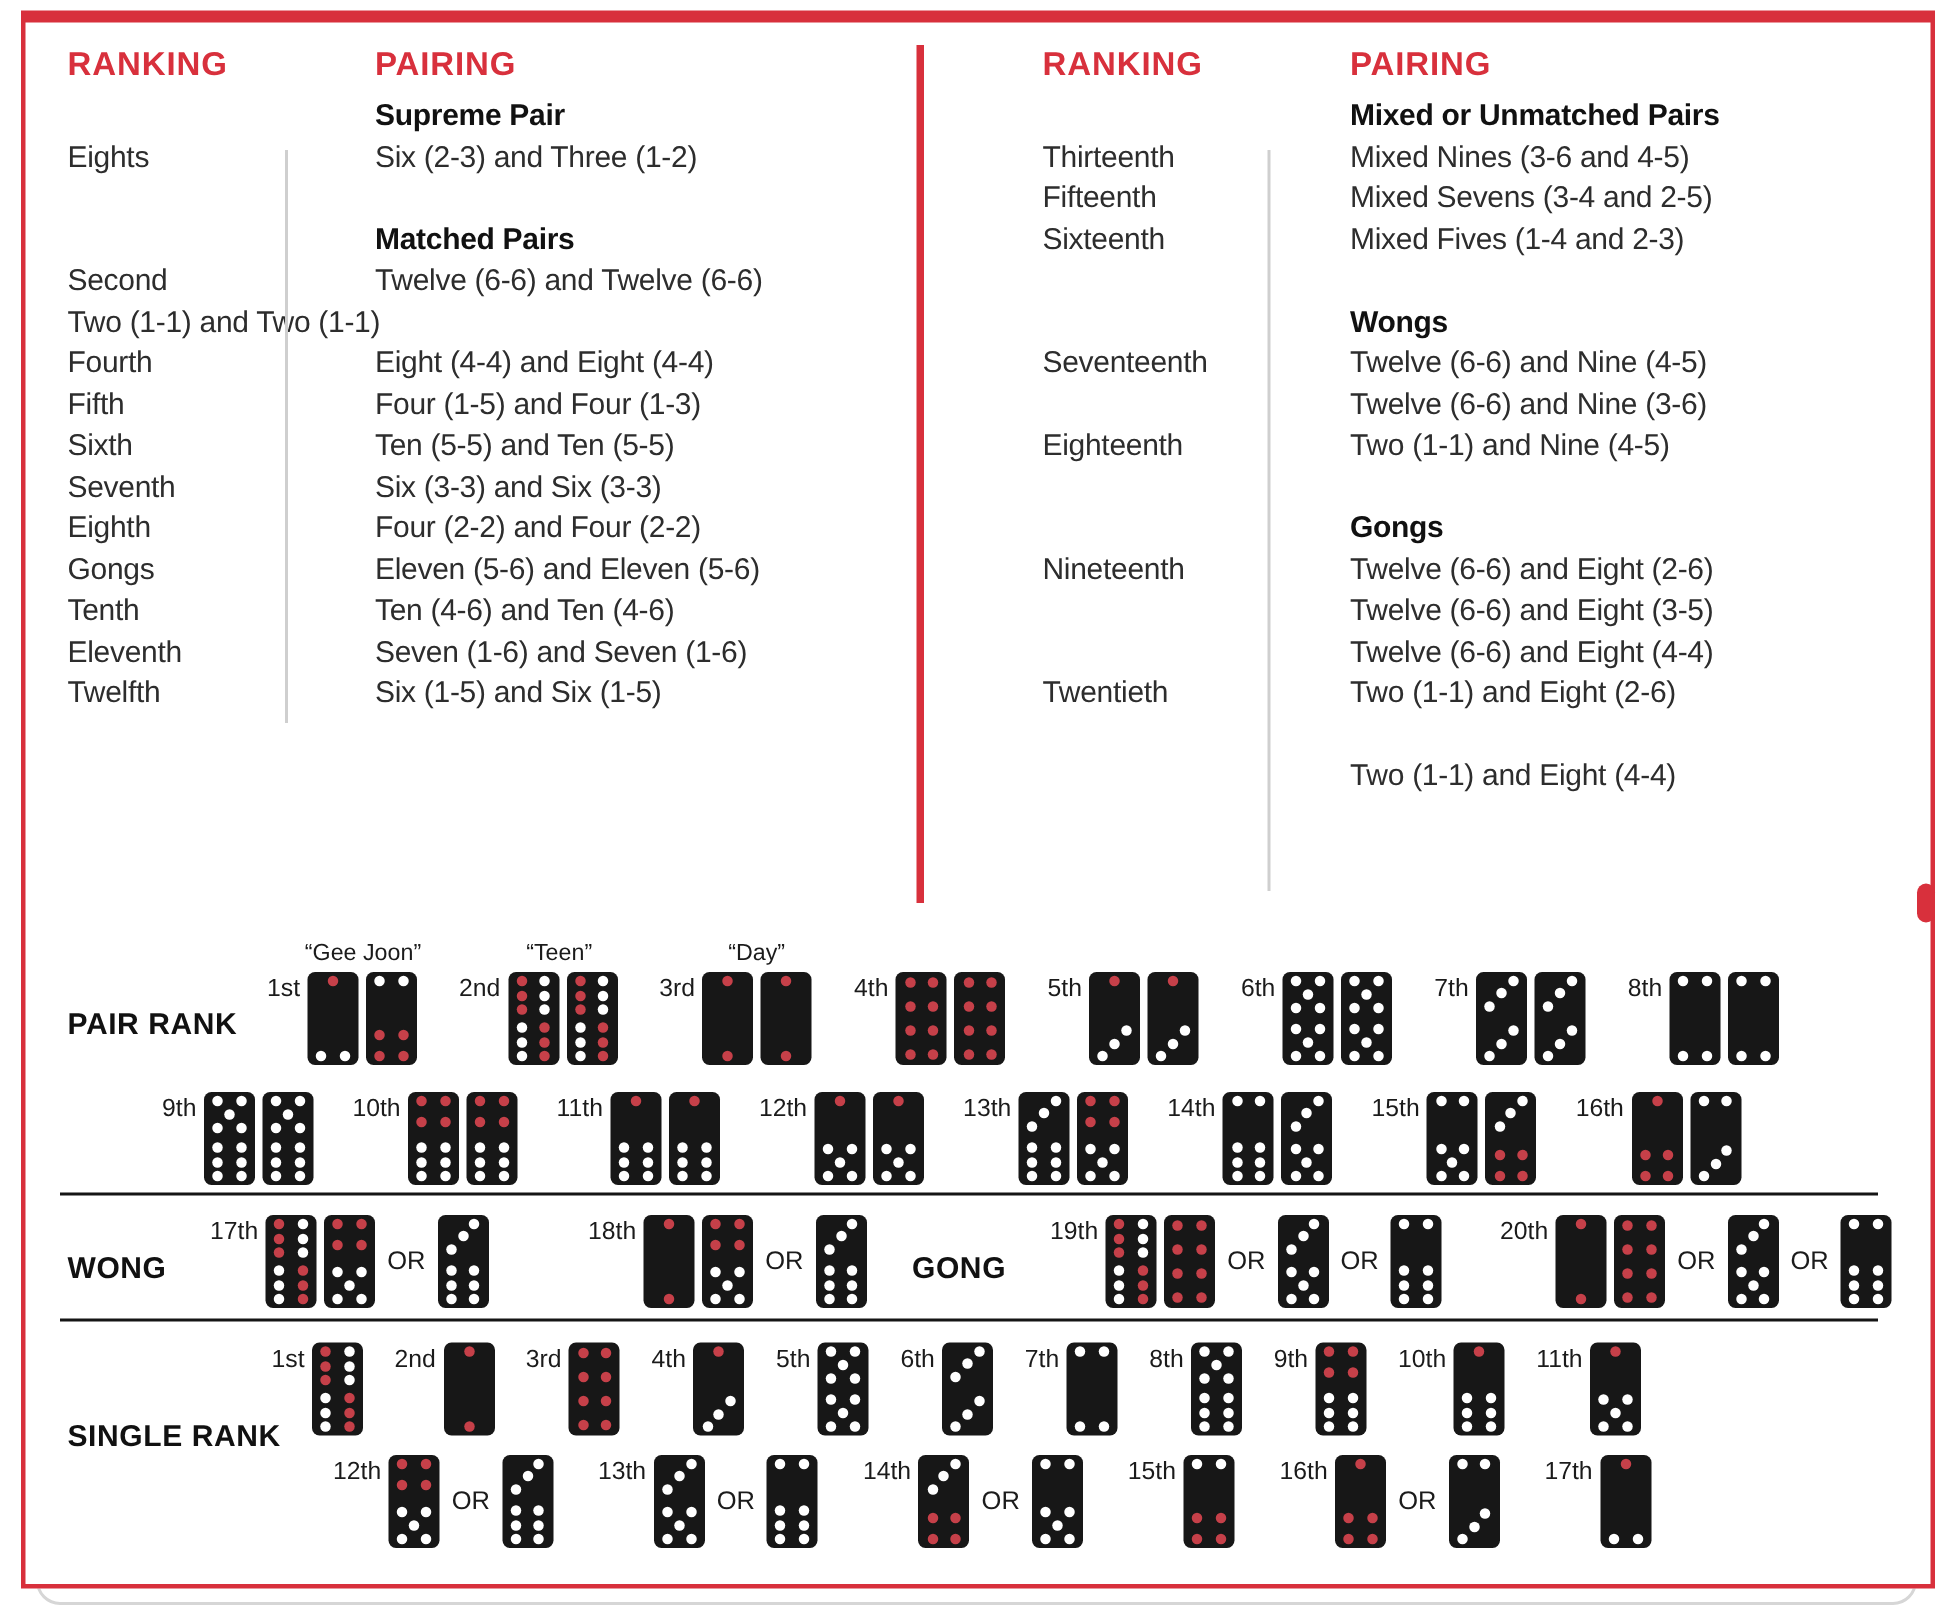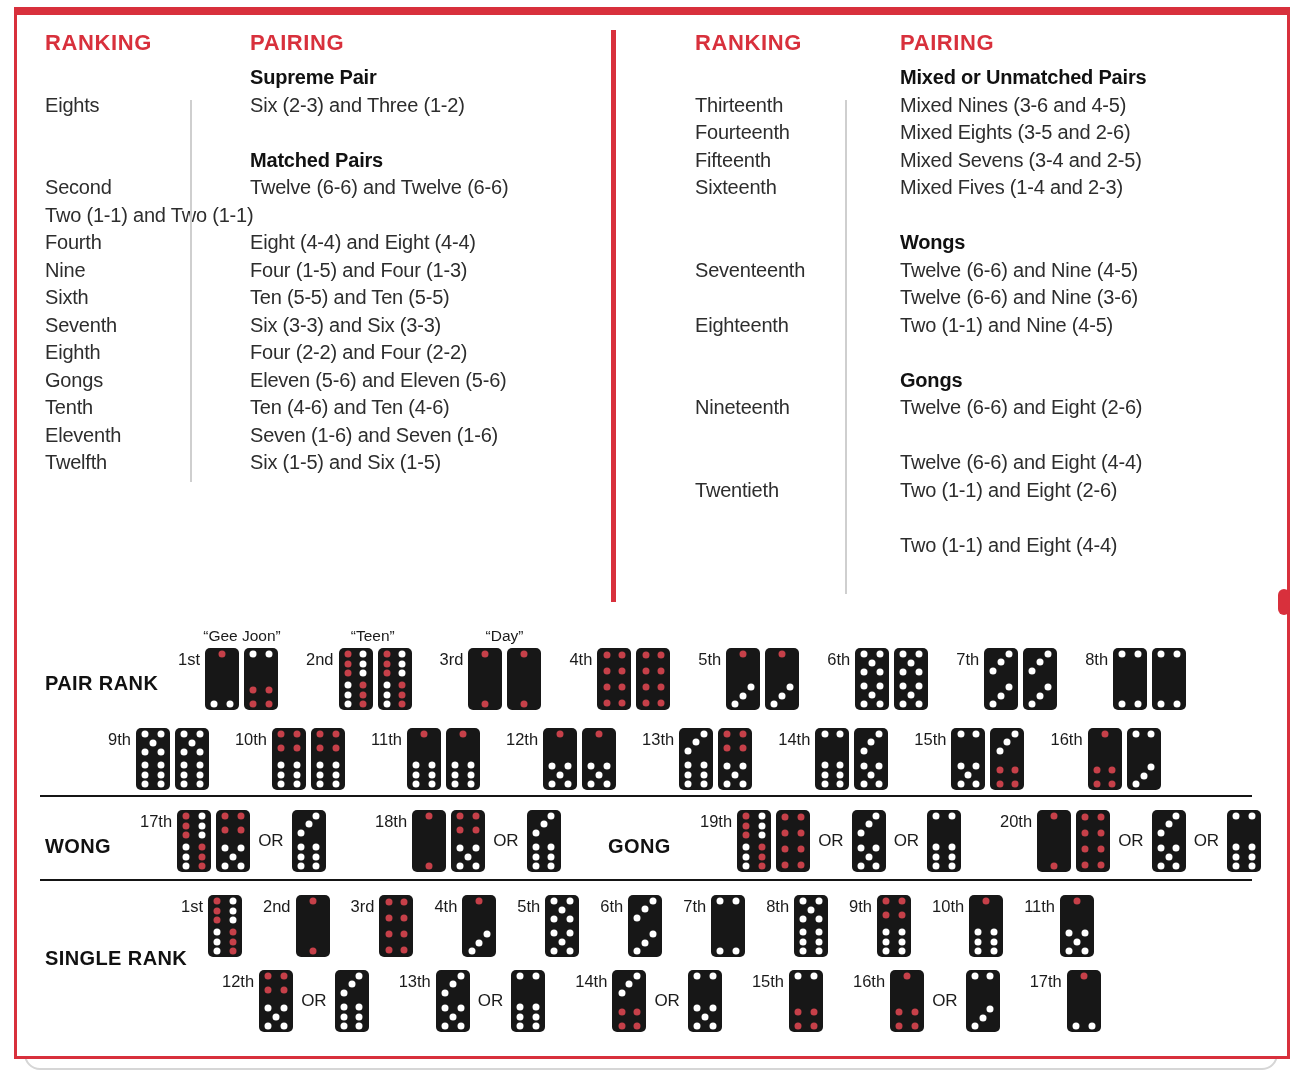--- a/index.html
+++ b/index.html
@@ -39,21 +39,21 @@
   #single-rank-label{left:45px;top:947px;}
   .h-line{position:absolute;left:40px;width:1212px;height:2px;background:#151515;}
   #line1{top:795px;} #line2{top:879px;}
 
   .trow{position:absolute;display:flex;align-items:flex-start;}
   #rowA{left:178px;top:648px;gap:28px;}
   #rowB{left:108px;top:728px;gap:26px;}
   #rowD{left:181px;top:895px;gap:21px;}
   #rowE{left:222px;top:970px;gap:30px;}
   .wg{position:absolute;top:810px;}
-  #wg0{left:140px;} #wg1{left:375px;} #wg2{left:700px;} #wg3{left:1000px;}
+  #wg0{left:140px;} #wg1{left:392px;} #wg2{left:700px;} #wg3{left:1000px;}
 
   .grp{position:relative;display:flex;align-items:flex-start;}
   .grp .rank{font-size:16.5px;color:#1b1b1b;margin-right:5px;padding-top:2px;line-height:1.1;white-space:nowrap;}
   .grp .caption{position:absolute;top:-21px;left:calc(50% + 14px);transform:translateX(-50%);
     font-size:15.5px;color:#1b1b1b;white-space:nowrap;}
   .tiles{display:flex;gap:5px;align-items:flex-start;}
   .tile{position:relative;width:34px;height:62px;background:#171717;border-radius:5px;flex:none;}
   .pip{position:absolute;width:7px;height:7px;border-radius:50%;transform:translate(-50%,-50%);}
   .or{font-size:17px;color:#1b1b1b;line-height:62px;margin:0 3px;white-space:nowrap;}
 </style>
@@ -93,21 +93,21 @@
           <span class="t-pair">Twelve (6-6) and Twelve (6-6)</span>
         </div>
         <div class="t-row">
           <span class="t-pair">Two (1-1) and Two (1-1)</span>
         </div>
         <div class="t-row">
           <span class="t-rank">Fourth</span>
           <span class="t-pair">Eight (4-4) and Eight (4-4)</span>
         </div>
         <div class="t-row">
-          <span class="t-rank">Nine</span>
+          <span class="t-rank">Fifth</span>
           <span class="t-pair">Four (1-5) and Four (1-3)</span>
         </div>
         <div class="t-row">
           <span class="t-rank">Sixth</span>
           <span class="t-pair">Ten (5-5) and Ten (5-5)</span>
         </div>
         <div class="t-row">
           <span class="t-rank">Seventh</span>
           <span class="t-pair">Six (3-3) and Six (3-3)</span>
         </div>
@@ -142,24 +142,20 @@
     <div class="t-body">
         <div class="t-row t-header">
           <span class="t-rank"></span>
           <span class="t-pair">Mixed or Unmatched Pairs</span>
         </div>
         <div class="t-row">
           <span class="t-rank">Thirteenth</span>
           <span class="t-pair">Mixed Nines (3-6 and 4-5)</span>
         </div>
         <div class="t-row">
-          <span class="t-rank">Fourteenth</span>
-          <span class="t-pair">Mixed Eights (3-5 and 2-6)</span>
-        </div>
-        <div class="t-row">
           <span class="t-rank">Fifteenth</span>
           <span class="t-pair">Mixed Sevens (3-4 and 2-5)</span>
         </div>
         <div class="t-row">
           <span class="t-rank">Sixteenth</span>
           <span class="t-pair">Mixed Fives (1-4 and 2-3)</span>
         </div>
         <div class="t-row t-blank">
           <span class="t-rank"></span>
           <span class="t-pair"></span>
@@ -187,20 +183,21 @@
         <div class="t-row t-header">
           <span class="t-rank"></span>
           <span class="t-pair">Gongs</span>
         </div>
         <div class="t-row">
           <span class="t-rank">Nineteenth</span>
           <span class="t-pair">Twelve (6-6) and Eight (2-6)</span>
         </div>
         <div class="t-row">
           <span class="t-rank"></span>
+          <span class="t-pair">Twelve (6-6) and Eight (3-5)</span>
         </div>
         <div class="t-row">
           <span class="t-rank"></span>
           <span class="t-pair">Twelve (6-6) and Eight (4-4)</span>
         </div>
         <div class="t-row">
           <span class="t-rank">Twentieth</span>
           <span class="t-pair">Two (1-1) and Eight (2-6)</span>
         </div>
         <div class="t-row">

